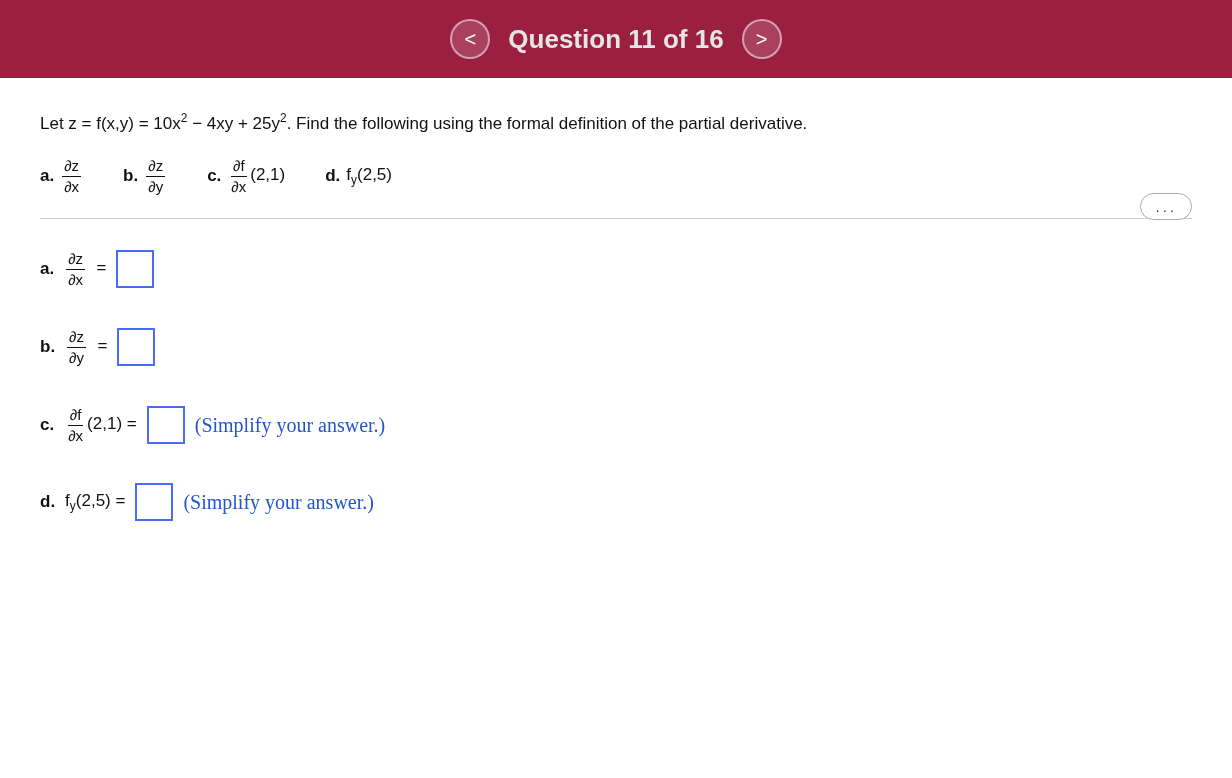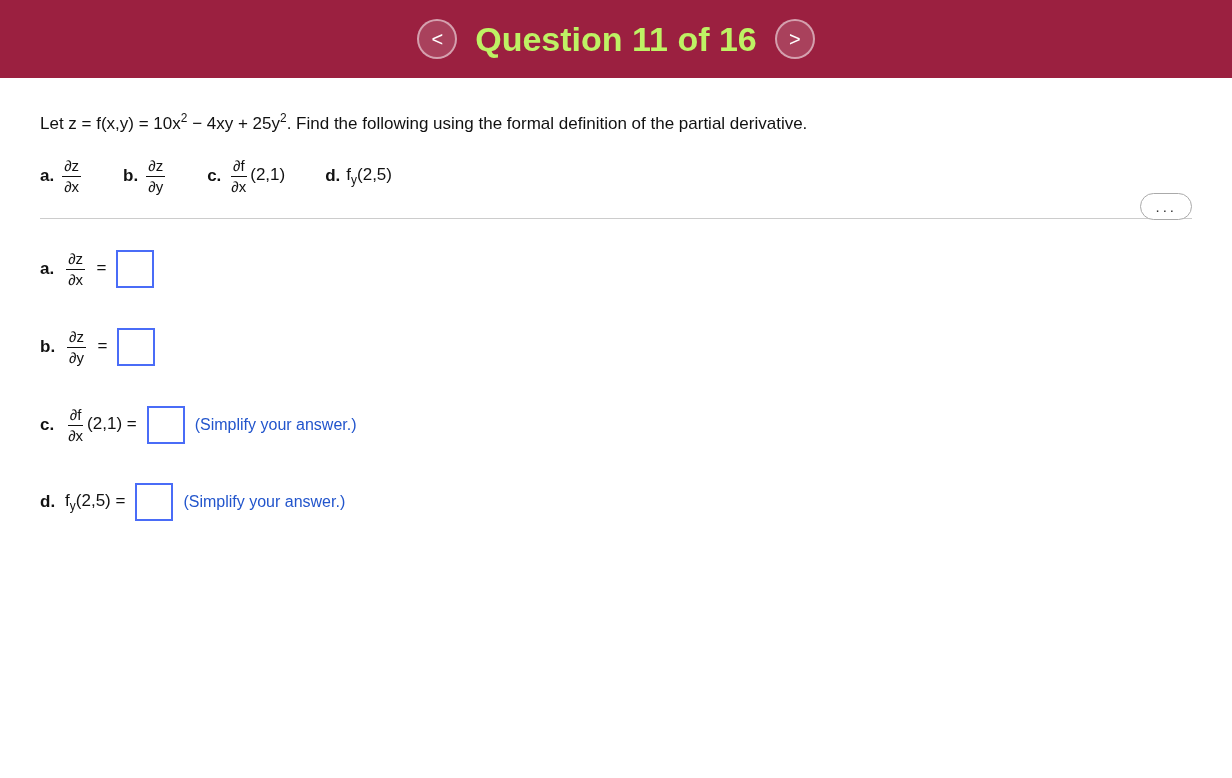--- a/index.html
+++ b/index.html
@@ -26,22 +26,22 @@
       width: 40px;
       height: 40px;
       color: #fff;
       font-size: 20px;
       display: flex;
       align-items: center;
       justify-content: center;
       cursor: pointer;
     }
     .question-title {
-      color: #bef264;
-      font-size: 34px;
+      color: #e5e5e5;
+      font-size: 26px;
       font-weight: bold;
       font-family: Arial, sans-serif;
       text-align: center;
     }
 
     
     .main-content {
       padding: 32px 40px;
     }
 
@@ -135,22 +135,22 @@
       font-size: 15px;
       line-height: 1.3;
     }
 
     .part-label {
       font-weight: bold;
       font-family: Arial, sans-serif;
     }
 
     .simplify-text {
-      font-family: Liberation Sans, sans-serif;
-      font-size: 16px;
+      font-family: Liberation Serif, serif;
+      font-size: 20px;
       color: #2255cc;
       font-style: normal;
     }
 
     sup { font-size: 0.7em; vertical-align: super; }
     sub { font-size: 0.7em; vertical-align: sub; }
   </style>
 </head>
 <body>
 

